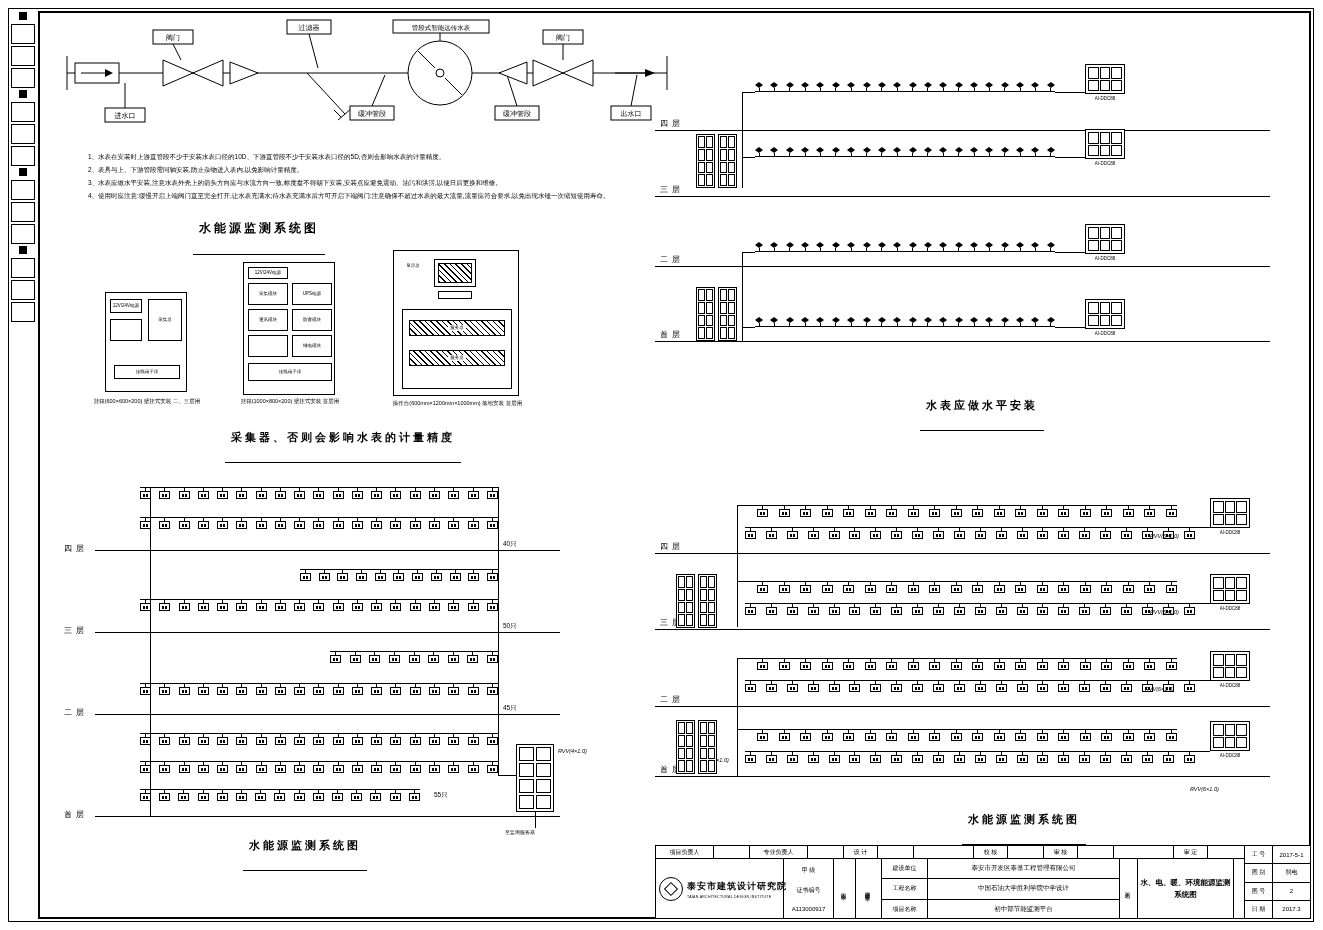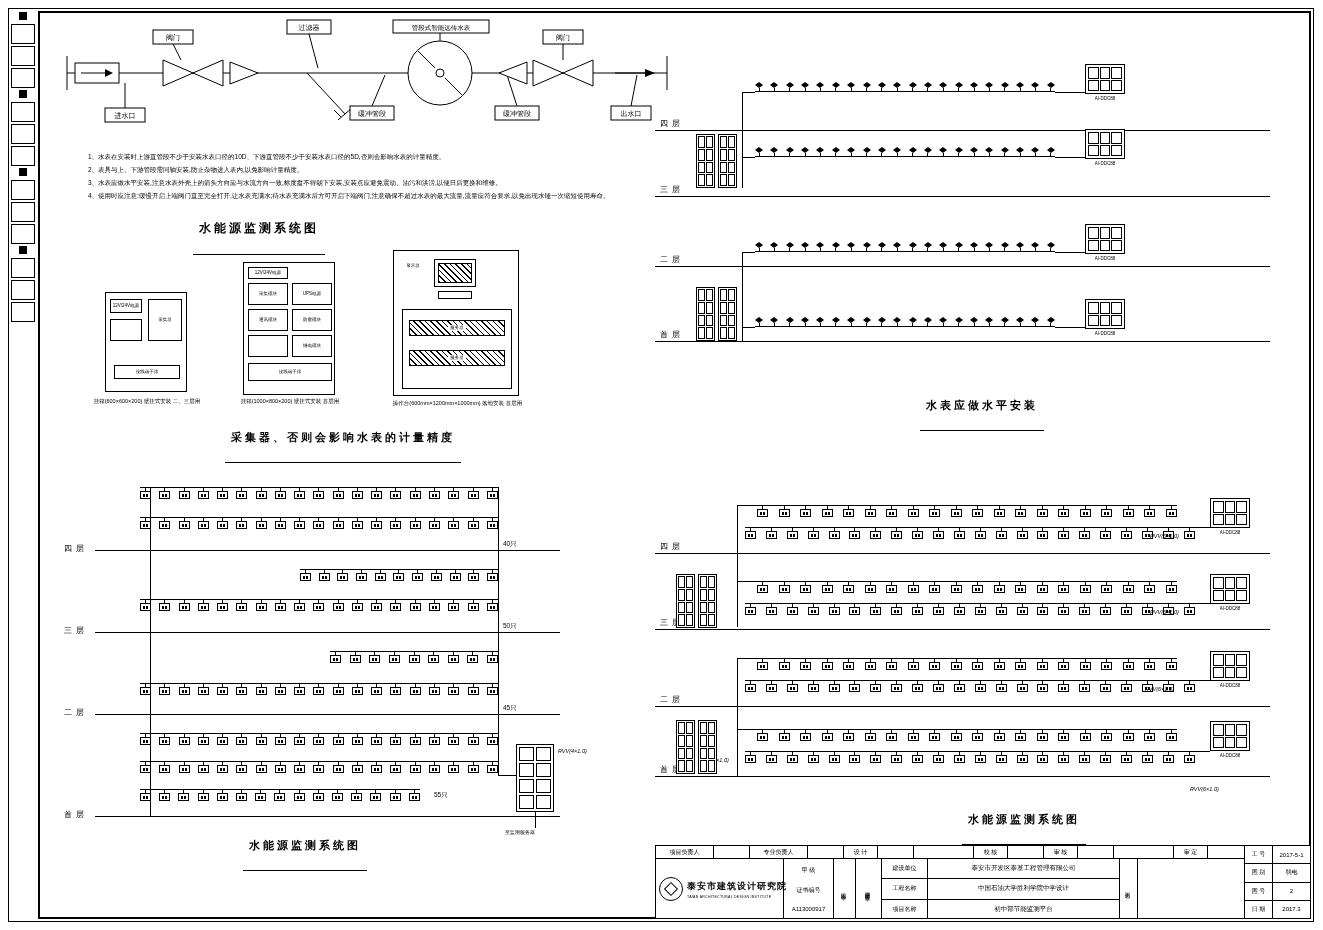--- a/index.html
+++ b/index.html
@@ -2762,20 +2762,21 @@
         <div class="tb-frow">
           <div class="tb-flabel">工程名称</div>
           <div class="tb-fvalue">中国石油大学胜利学院中学设计</div>
         </div>
         <div class="tb-frow">
           <div class="tb-flabel">项目名称</div>
           <div class="tb-fvalue">初中部节能监测平台</div>
         </div>
       </div>
       <div class="tb-vcell" style="width:18px">图名</div>
+      <div class="tb-dname" style="width:96px">水、电、暖、环境能源监测系统图</div>
     </div>
     <div class="tb-right">
       <div class="tb-irow">
         <div class="tb-ilabel">工 号</div>
         <div class="tb-ivalue">2017-5-1</div>
       </div>
       <div class="tb-irow">
         <div class="tb-ilabel">图 别</div>
         <div class="tb-ivalue">弱电</div>
       </div>

